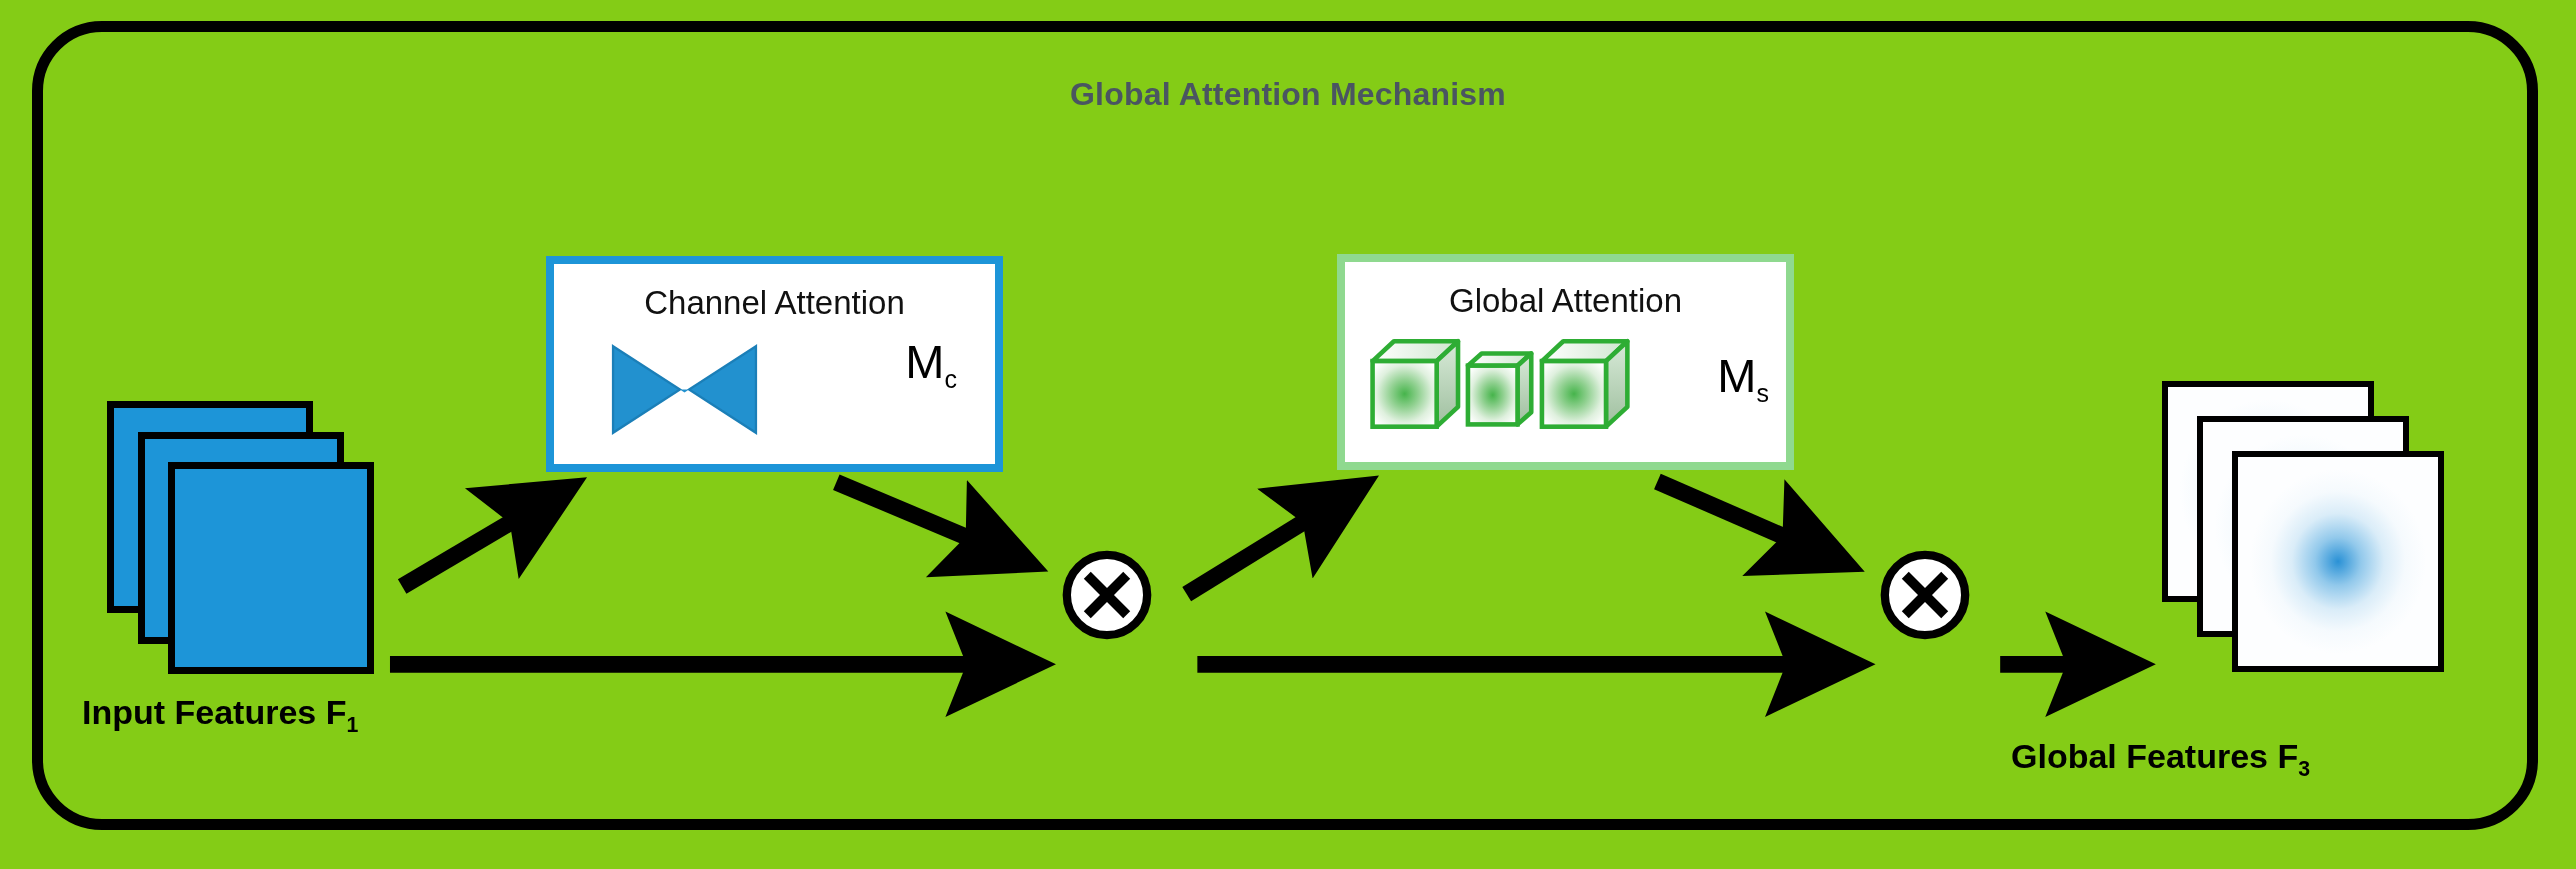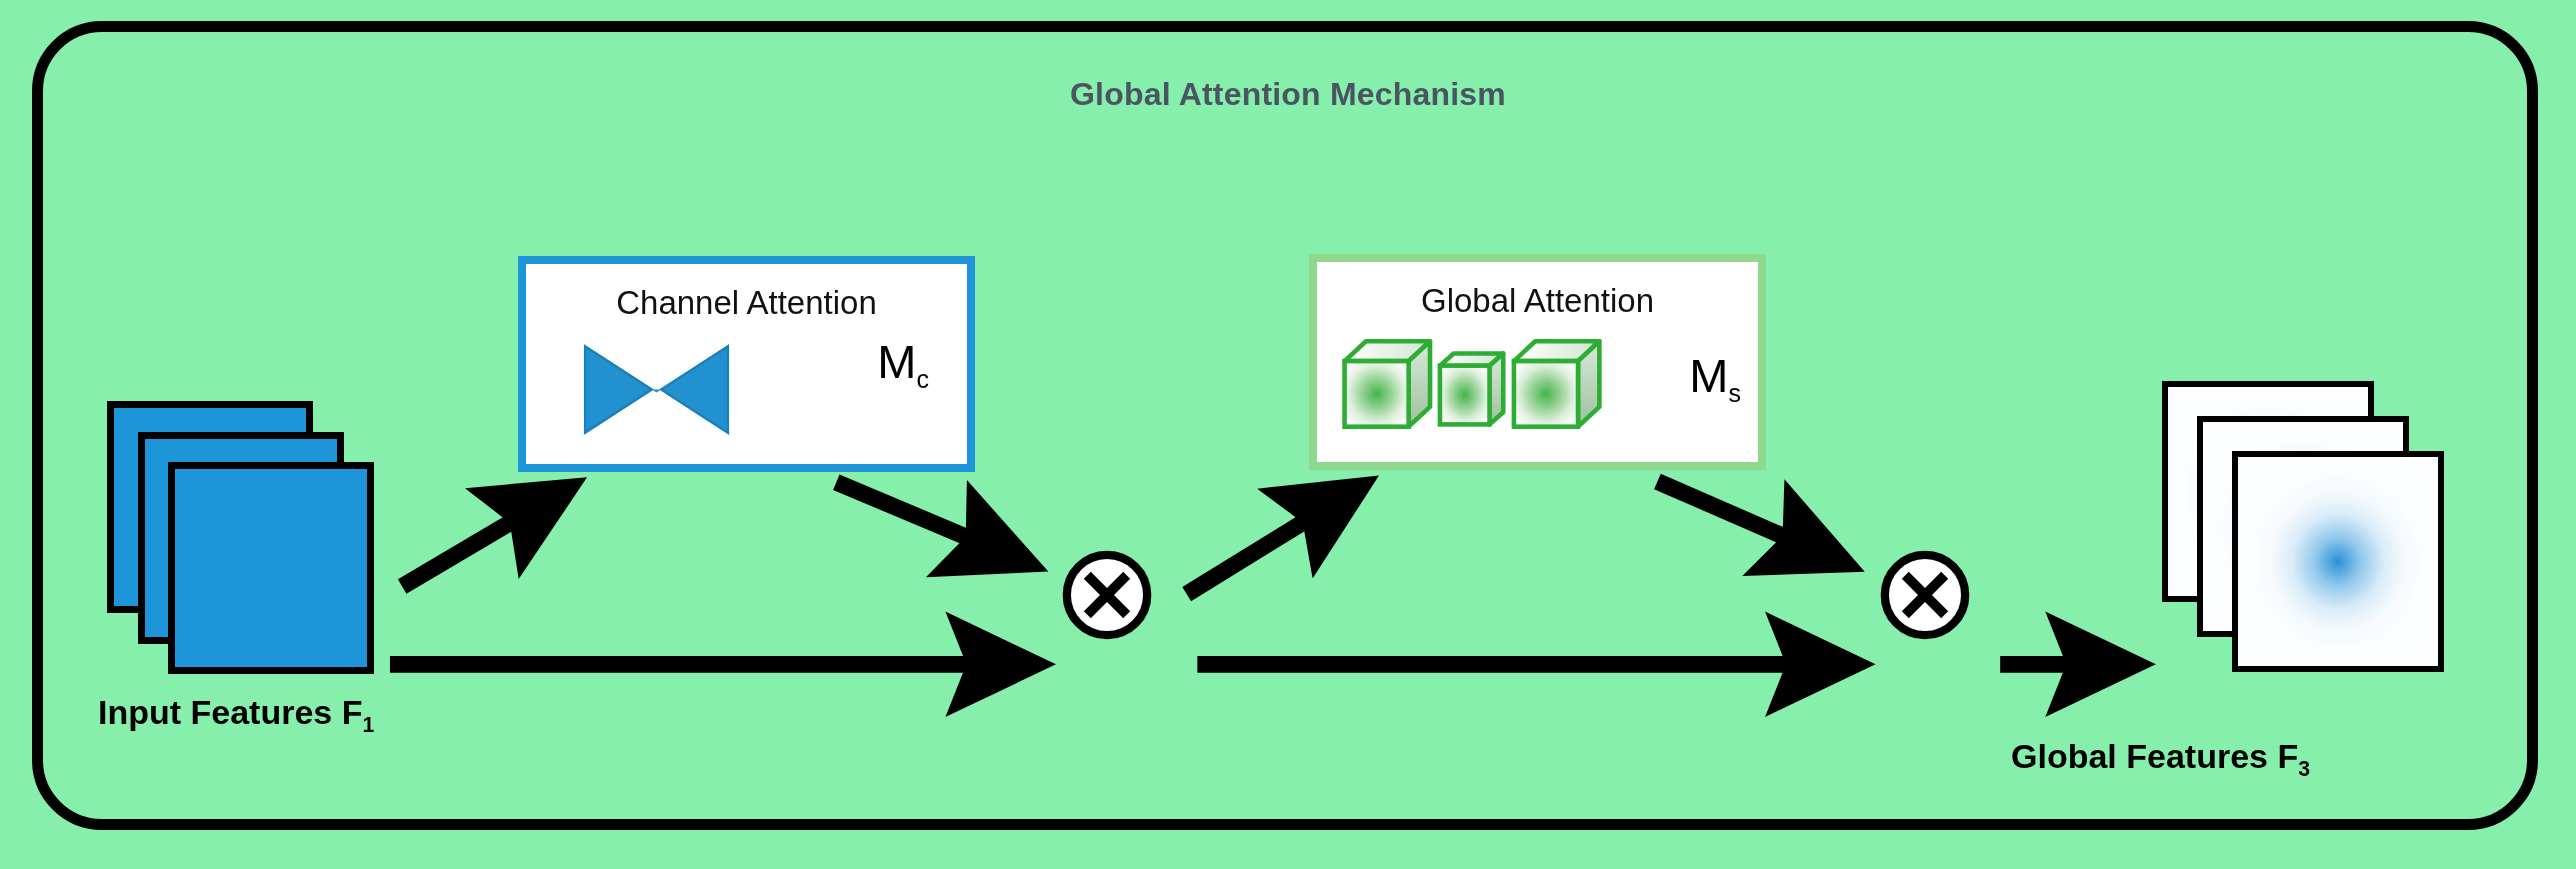--- a/index.html
+++ b/index.html
@@ -4,21 +4,21 @@
 <style>
   html, body {
     margin: 0;
     padding: 0;
     background: #ffffff;
   }
   #root {
     position: relative;
     width: 2576px;
     height: 870px;
-    background: #86efac;
+    background: #84cc16;
     font-family: "Liberation Sans", sans-serif;
     overflow: hidden;
   }
 
   
   #gam-frame {
     position: absolute;
     left: 32px;
     top: 21.3px;
     width: 2506px;
@@ -62,21 +62,20 @@
   #input-sheet-1 { left: 61px; top: 61px;  width: 206px; height: 212px; }
 
   #input-label {
     position: absolute;
     left: 82px;
     top: 693px;
     font-size: 34px;
     font-weight: bold;
     color: #000000;
     white-space: nowrap;
-    margin-left: 16px;
   }
   #output-label {
     position: absolute;
     left: 2011px;
     top: 737px;
     font-size: 34px;
     font-weight: bold;
     color: #000000;
     white-space: nowrap;
   }
@@ -110,20 +109,21 @@
   }
   #out-sheet-3 { left: 0px;  top: 0px;  z-index: 1; }
   #out-sheet-2 { left: 35px; top: 35px; z-index: 2; }
   #out-sheet-1 { left: 70px; top: 70px; z-index: 3; }
 
   
   .att-box {
     position: absolute;
     background: #ffffff;
     box-sizing: border-box;
+    margin-left: 28px;
   }
   #channel-attention-box {
     left: 518px;
     top: 256px;
     width: 457px;
     height: 216px;
     border: 8.4px solid #1d95d8;
   }
   #spatial-attention-box {
     left: 1309px;

